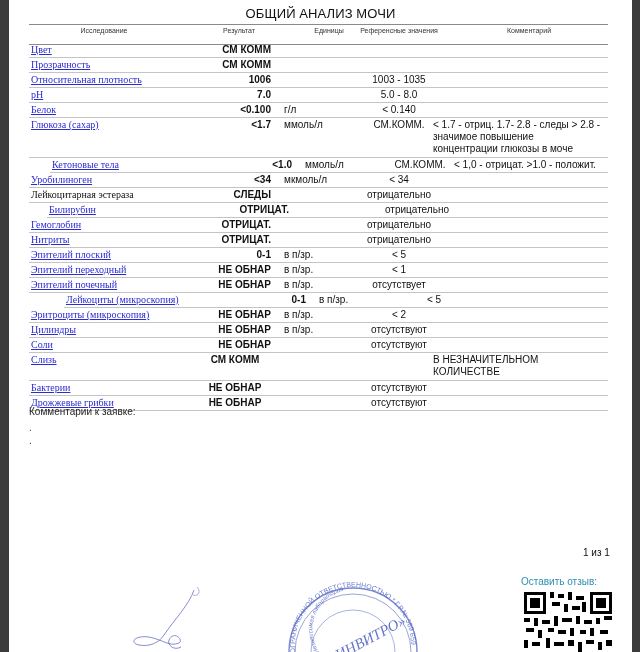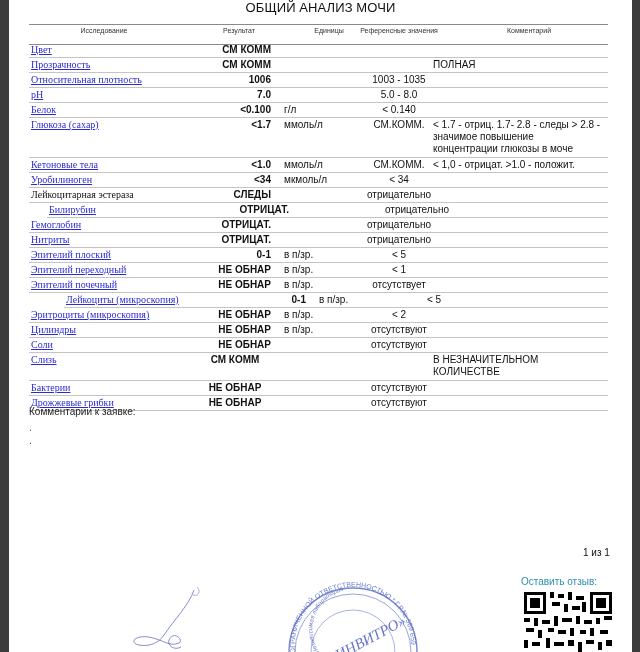--- a/index.html
+++ b/index.html
@@ -7,21 +7,21 @@
     width: 640px; height: 652px; overflow: hidden;
     background: #3c3c3c;
     font-family: "Liberation Sans", sans-serif;
     position: relative;
   }
   .page {
     position: absolute; left: 9px; top: 0; width: 623px; height: 652px;
     background: #ffffff; overflow: hidden;
   }
   .title {
-    position: absolute; left: 0; right: 0; top: 0;
+    position: absolute; left: 0; right: 0; top: 6px;
     text-align: center; font-size: 13px; color: #111; letter-spacing: 0.1px;
   }
   .thead {
     position: absolute; left: 20px; width: 579px; top: 24px; height: 19px;
     border-top: 1px solid #8a8a8a; border-bottom: 1px solid #8a8a8a;
     font-size: 7px; color: #333;
   }
   .thead span { position: absolute; top: 2px; text-align: center; line-height: 8px; }
   .h-test  { left: 0;   width: 150px; }
   .h-res   { left: 170px; width: 80px; }
@@ -76,21 +76,20 @@
         <span class="c-test link">Цвет</span>
         <span class="c-res">СМ КОММ</span>
         <span class="c-unit"></span>
         <span class="c-ref"></span>
       </div>
       <div class="row" style="height: 12px;">
         <span class="c-test link">Прозрачность</span>
         <span class="c-res">СМ КОММ</span>
         <span class="c-unit"></span>
         <span class="c-ref"></span>
-        <span class="c-comm">ПОЛНАЯ</span>
       </div>
       <div class="row" style="height: 12px;">
         <span class="c-test link">Относительная плотность</span>
         <span class="c-res">1006</span>
         <span class="c-unit"></span>
         <span class="c-ref">1003 - 1035</span>
         <span class="c-comm"></span>
       </div>
       <div class="row" style="height: 12px;">
         <span class="c-test link">pH</span>
@@ -108,21 +107,21 @@
       </div>
       <div class="row" style="height: 37px;">
         <span class="c-test link">Глюкоза (сахар)</span>
         <span class="c-res">&lt;1.7</span>
         <span class="c-unit">ммоль/л</span>
         <span class="c-ref">СМ.КОММ.</span>
         <span class="c-comm">&lt; 1.7 - отриц. 1.7- 2.8 - следы &gt; 2.8 -
 значимое повышение
 концентрации глюкозы в моче</span>
       </div>
-      <div class="row" style="height: 12px;">
+      <div class="row" style="height: 12px; margin-left: 21px;">
         <span class="c-test link">Кетоновые тела</span>
         <span class="c-res">&lt;1.0</span>
         <span class="c-unit">ммоль/л</span>
         <span class="c-ref">СМ.КОММ.</span>
         <span class="c-comm">&lt; 1,0 - отрицат. &gt;1.0 - положит.</span>
       </div>
       <div class="row" style="height: 12px;">
         <span class="c-test link">Уробилиноген</span>
         <span class="c-res">&lt;34</span>
         <span class="c-unit">мкмоль/л</span>

